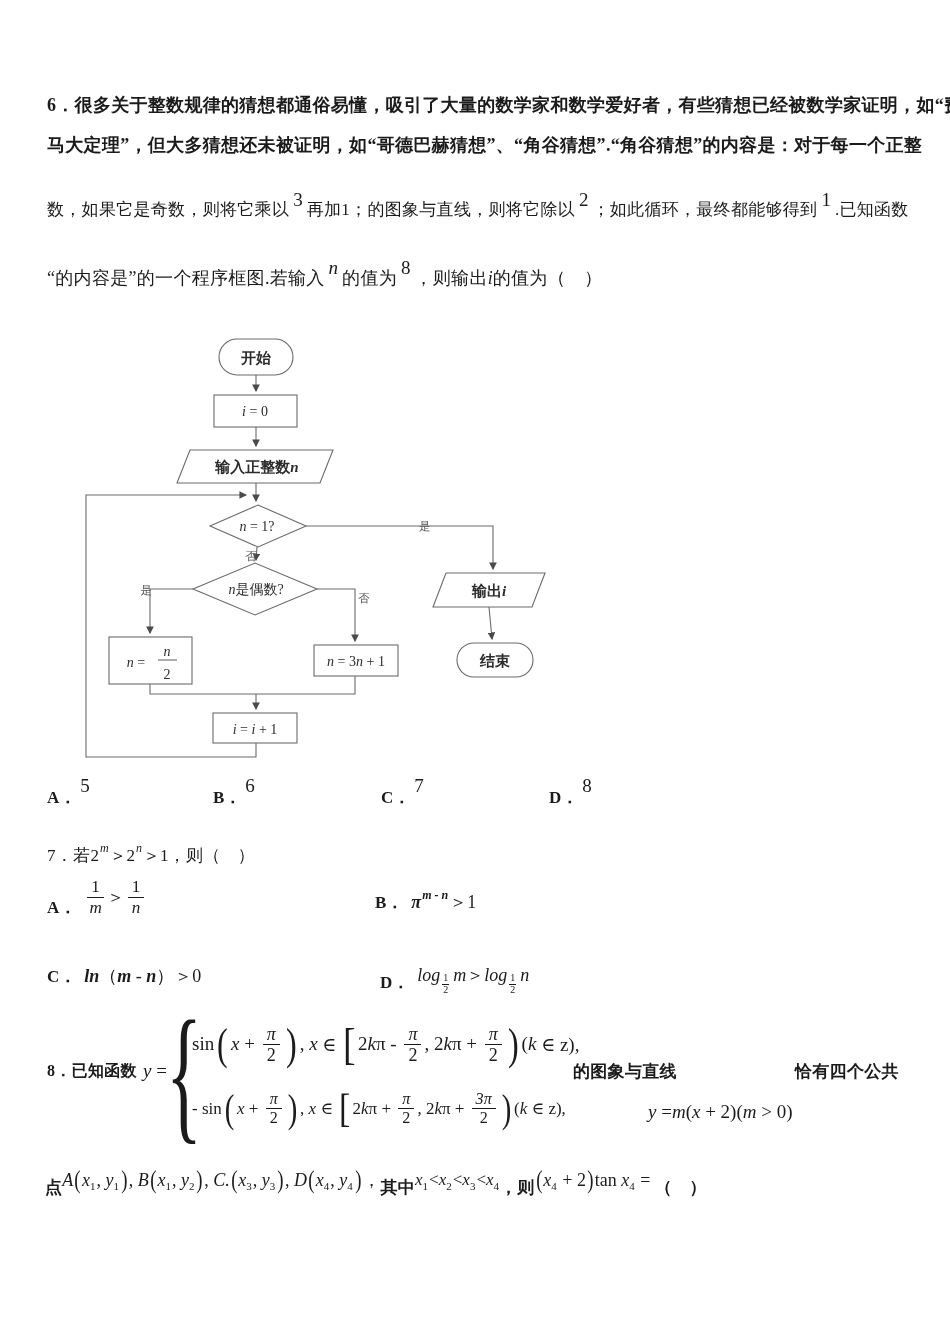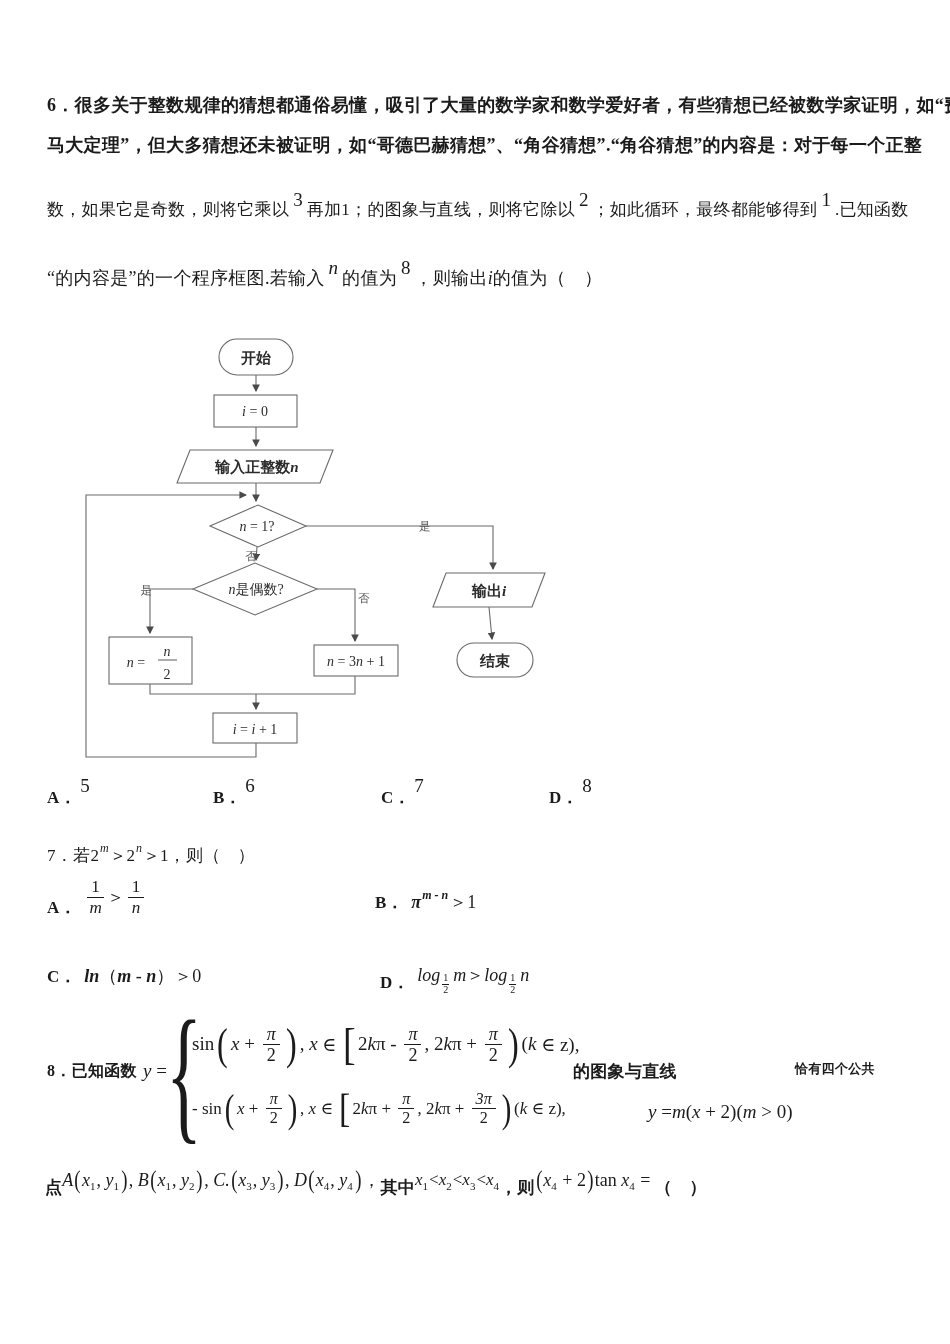--- a/index.html
+++ b/index.html
@@ -215,21 +215,21 @@
       <span class="m-t">, 2</span>
       <span class="m-i">k</span>
       <span class="m-t">π + </span>
       <span class="m-f"><span class="m-fn m-it">3π</span><span class="m-fd">2</span></span>
       <span class="m-p">)</span>
       <span class="m-t">(</span>
       <span class="m-i">k</span>
       <span class="m-t"> ∈ z),</span>
     </div>
   <div class="abs cn" style="left:540px;top:1060px;font-size:17px;margin-left:33px;">的图象与直线</div>
-  <div class="abs cn" style="left:795px;top:1060px;font-size:13px;">恰有四个公共</div>
+  <div class="abs cn" style="left:795px;top:1060px;font-size:17px;">恰有四个公共</div>
   <div class="abs math" style="left:648px;top:1101px;font-size:19px;">
       <span class="m-i">y</span>
       <span class="m-t"> =</span>
       <span class="m-i">m</span>
       <span class="m-t">(</span>
       <span class="m-i">x</span>
       <span class="m-t"> + 2)(</span>
       <span class="m-i">m</span>
       <span class="m-t"> &gt; 0)</span>
     </div>

